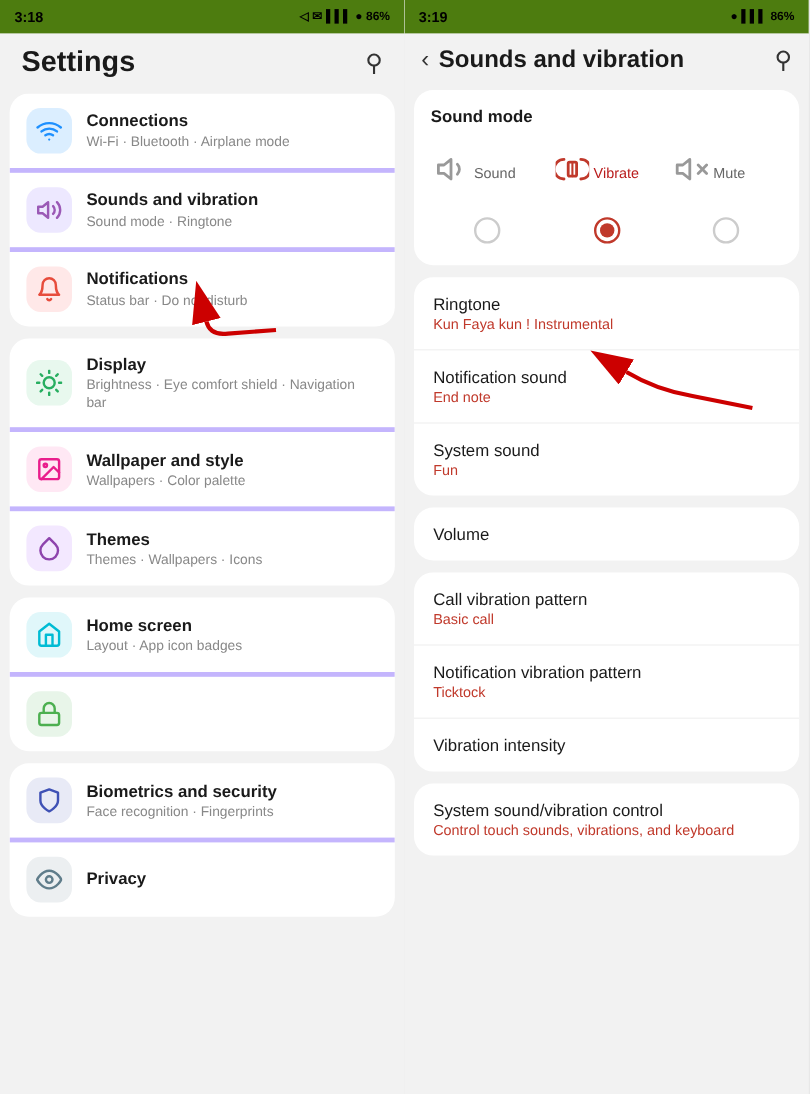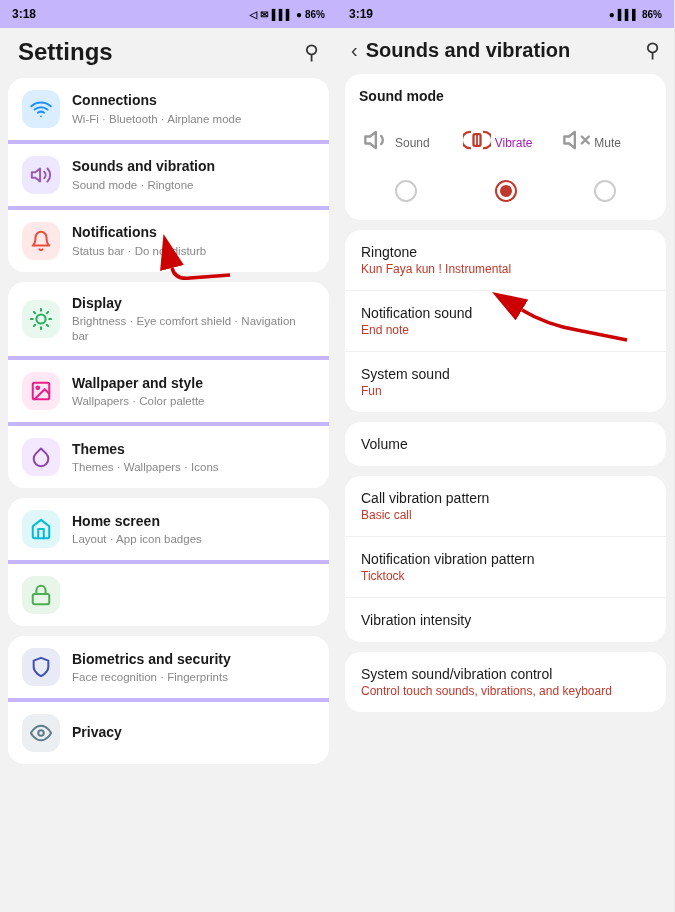--- a/index.html
+++ b/index.html
@@ -18,21 +18,21 @@
       height: 912px;
       background: #f2f2f2;
       display: flex;
       flex-direction: column;
       overflow: hidden;
     }
 
     
     .status-bar {
       height: 28px;
-      background: #c4b5fd;
+      background: #4d7c0f;
       display: flex;
       align-items: center;
       justify-content: space-between;
       padding: 0 12px;
       font-size: 11px;
       font-weight: 600;
       flex-shrink: 0;
     }
     .status-bar .time { font-size: 12px; font-weight: 700; }
     .status-icons { display: flex; gap: 3px; align-items: center; font-size: 10px; }
@@ -461,21 +461,21 @@
 
           <button class="sound-mode-btn active-mode">
             <span class="mode-icon">
               <svg width="28" height="28" viewBox="0 0 24 24" fill="none" stroke="#c0392b" stroke-width="2" stroke-linecap="round" stroke-linejoin="round">
                   <path d="M6 5a7 7 0 0 0 0 14"></path>
                   <path d="M18 5a7 7 0 0 1 0 14"></path>
                   <rect x="9" y="7" width="6" height="10" rx="1"></rect>
                   <line x1="12" y1="7" x2="12" y2="17" stroke="#c0392b" stroke-width="1.5"></line>
                 </svg>
             </span>
-            <span style="color:#a21caf;">Vibrate</span>
+            <span style="color:#b91c1c;">Vibrate</span>
           </button>
 
           <button class="sound-mode-btn">
             <span class="mode-icon">
               <svg width="28" height="28" viewBox="0 0 24 24" fill="none" stroke="#999" stroke-width="2" stroke-linecap="round" stroke-linejoin="round">
                   <polygon points="11 5 6 9 2 9 2 15 6 15 11 19 11 5"></polygon>
                   <line x1="23" y1="9" x2="17" y2="15"></line>
                   <line x1="17" y1="9" x2="23" y2="15"></line>
                 </svg>
             </span>

